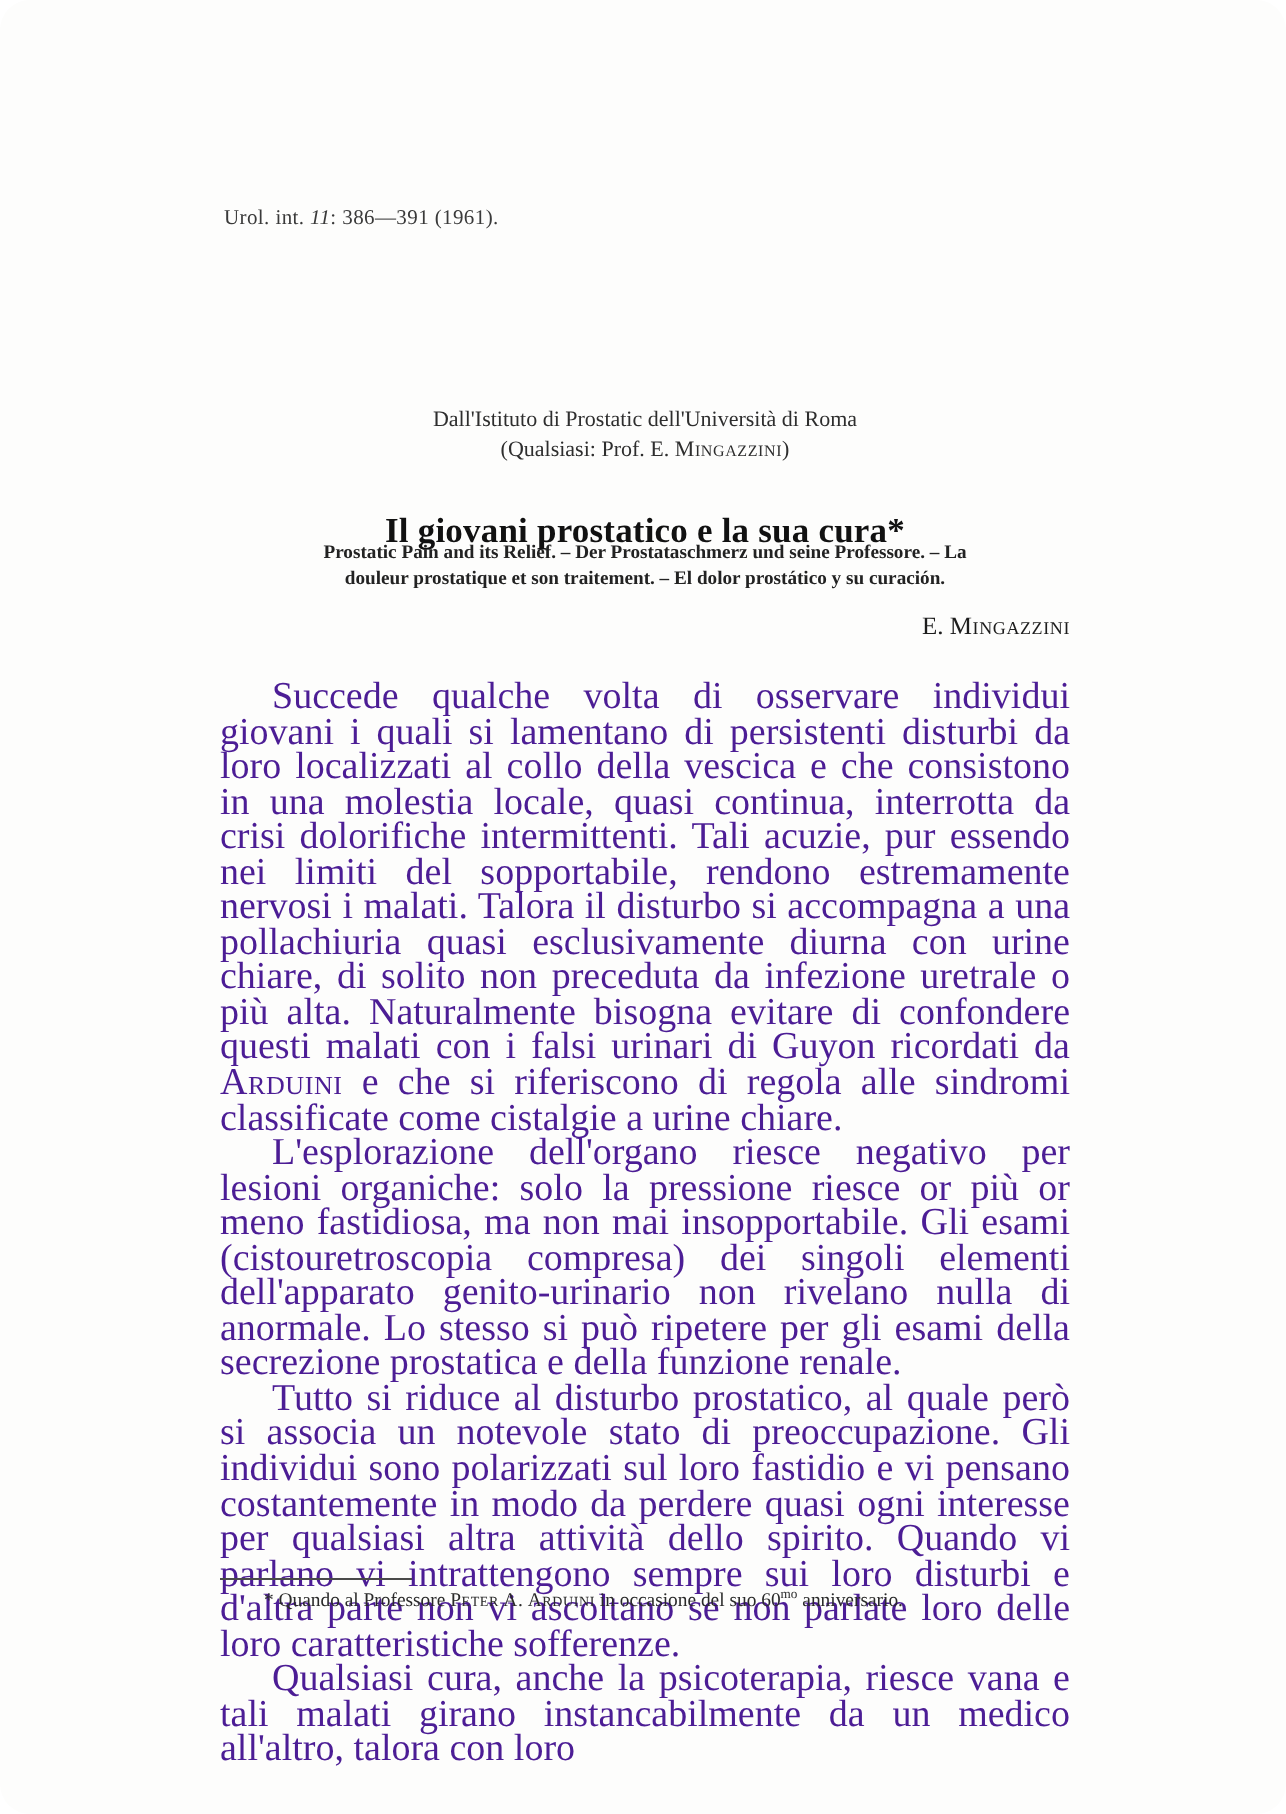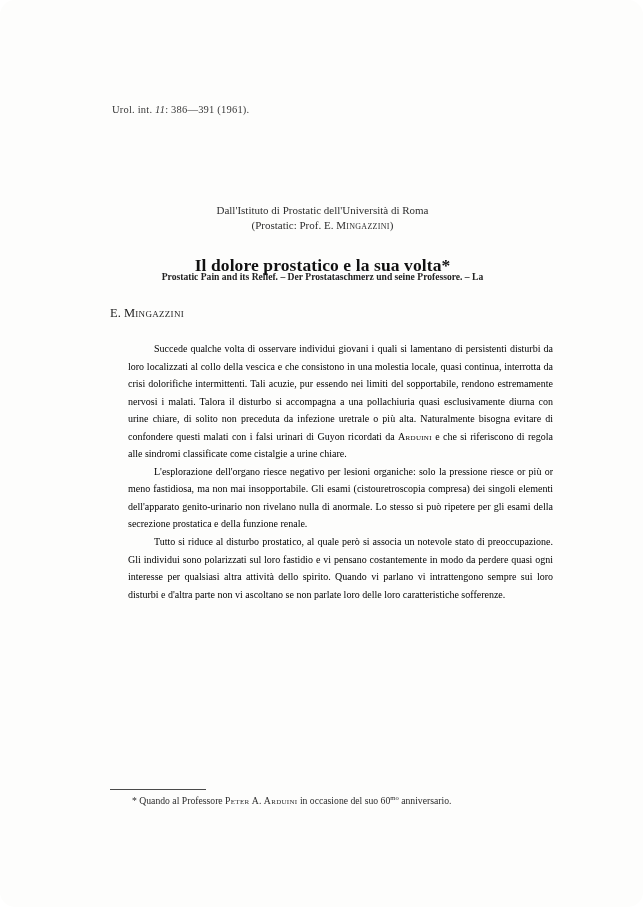--- a/index.html
+++ b/index.html
@@ -73,33 +73,33 @@
     line-height: 12.6px;
   }
   .subtitle .line2 {
     display: block;
   }
   .byline {
     position: absolute;
     left: 110px;
     top: 306px;
     width: 425px;
-    text-align: left;
+    text-align: right;
     font-size: 12.5px;
     color: #1d1d1d;
   }
   .body-text {
     position: absolute;
-    left: 128px;
+    left: 110px;
     top: 340px;
     width: 425px;
-    font-size: 10px;
+    font-size: 19px;
     line-height: 17.55px;
     text-align: justify;
-    color: #000000;
+    color: #4c1d95;
   }
   .body-text p {
     margin: 0;
     text-indent: 26px;
   }
   .footnote-area {
     position: absolute;
     left: 110px;
     top: 789px;
     width: 425px;
@@ -128,37 +128,39 @@
 
 <div class="page">
 
   <div class="journal-ref">
     <span>Urol. int.</span>
     <span class="vol">11</span><span>: 386—391 (1961).</span>
   </div>
 
   <div class="affiliation">
     <span>Dall'Istituto di Prostatic dell'Università di Roma</span>
-    <span class="director"><span>(Prostatic: Prof. E. </span><span class="smallcaps">Mingazzini</span><span>)</span></span>
+    <span class="director"><span>(Qualsiasi: Prof. E. </span><span class="smallcaps">Mingazzini</span><span>)</span></span>
   </div>
 
-  <h1 class="article-title">Il dolore prostatico e la sua volta*</h1>
+  <h1 class="article-title">Il giovani prostatico e la sua cura*</h1>
 
   <div class="subtitle">
     <span>Prostatic Pain and its Relief. – Der Prostataschmerz und seine Professore. – La</span>
+    <span class="line2">douleur prostatique et son traitement. – El dolor prostático y su curación.</span>
   </div>
 
   <div class="byline">
     <span>E. </span><span class="smallcaps">Mingazzini</span>
   </div>
 
   <div class="body-text">
     <p><span>Succede qualche volta di osservare individui giovani i quali si lamentano di persistenti disturbi da loro localizzati al collo della vescica e che consistono in una molestia locale, quasi continua, interrotta da crisi dolorifiche intermittenti. Tali acuzie, pur essendo nei limiti del sopportabile, rendono estremamente nervosi i malati. Talora il disturbo si accompagna a una pollachiuria quasi esclusivamente diurna con urine chiare, di solito non preceduta da infezione uretrale o più alta. Naturalmente bisogna evitare di confondere questi malati con i falsi urinari di Guyon ricordati da </span><span class="smallcaps">Arduini</span><span> e che si riferiscono di regola alle sindromi classificate come cistalgie a urine chiare.</span></p>
     <p><span>L'esplorazione dell'organo riesce negativo per lesioni organiche: solo la pressione riesce or più or meno fastidiosa, ma non mai insopportabile. Gli esami (cistouretroscopia compresa) dei singoli elementi dell'apparato genito-urinario non rivelano nulla di anormale. Lo stesso si può ripetere per gli esami della secrezione prostatica e della funzione renale.</span></p>
     <p><span>Tutto si riduce al disturbo prostatico, al quale però si associa un notevole stato di preoccupazione. Gli individui sono polarizzati sul loro fastidio e vi pensano costantemente in modo da perdere quasi ogni interesse per qualsiasi altra attività dello spirito. Quando vi parlano vi intrattengono sempre sui loro disturbi e d'altra parte non vi ascoltano se non parlate loro delle loro caratteristiche sofferenze.</span></p>
+    <p><span>Qualsiasi cura, anche la psicoterapia, riesce vana e tali malati girano instancabilmente da un medico all'altro, talora con loro</span></p>
   </div>
 
   <div class="footnote-area">
     <div class="footnote-rule"></div>
     <div class="footnote"><span>* </span><span>Quando al Professore </span><span class="smallcaps">Peter A. Arduini</span><span> in occasione del suo 60</span><sup>mo</sup><span> anniversario.</span></div>
   </div>
 
 </div>
 
 </body></html>

